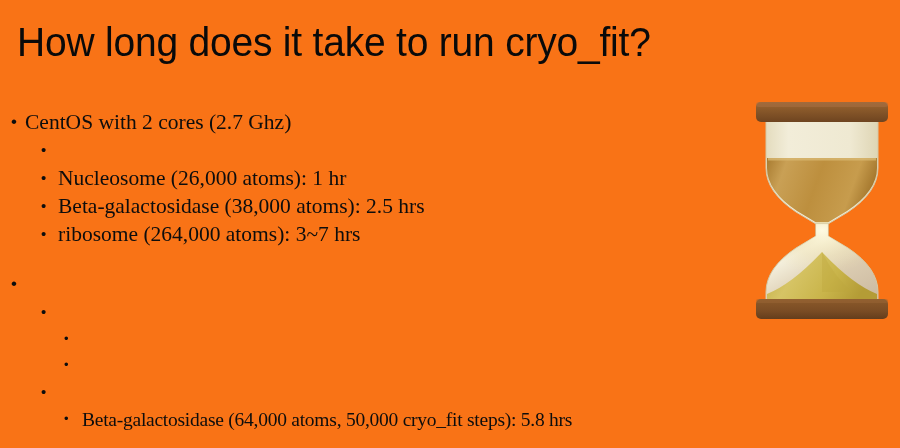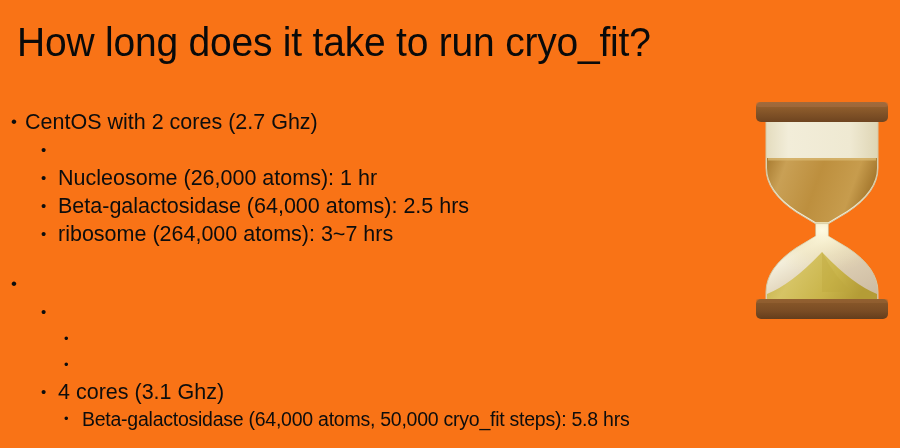--- a/index.html
+++ b/index.html
@@ -55,20 +55,21 @@
 
   .bullet-line .dot {
     position: absolute;
     top: 0;
     display: inline-block;
     text-align: left;
   }
 
   .bullet-line .txt {
     display: inline-block;
+    font-family: Liberation Serif, serif;
   }
 
   
   .lvl1 {
     font-size: 21.5px;
     line-height: 28px;
     height: 28px;
     padding-left: 25px;
   }
   .lvl1 .dot { left: 11px; font-size: 17px; line-height: 28px; }
@@ -127,21 +128,21 @@
       <span class="dot">•</span>
     </div>
 
     <div class="bullet-line lvl2">
       <span class="dot">•</span>
       <span class="txt">Nucleosome (26,000 atoms): 1 hr</span>
     </div>
 
     <div class="bullet-line lvl2">
       <span class="dot">•</span>
-      <span class="txt">Beta-galactosidase (64,000 atoms): 2.5 hrs</span>
+      <span class="txt">Beta-galactosidase (38,000 atoms): 2.5 hrs</span>
     </div>
 
     <div class="bullet-line lvl2">
       <span class="dot">•</span>
       <span class="txt">ribosome (264,000 atoms): 3~7 hrs</span>
     </div>
 
     <div class="spacer"></div>
 
     <div class="bullet-line lvl1">
@@ -155,21 +156,20 @@
     <div class="bullet-line lvl3">
       <span class="dot">•</span>
     </div>
 
     <div class="bullet-line lvl3">
       <span class="dot">•</span>
     </div>
 
     <div class="bullet-line lvl2">
       <span class="dot">•</span>
-      <span class="txt">4 cores (3.1 Ghz)</span>
     </div>
 
     <div class="bullet-line lvl3 tight">
       <span class="dot">•</span>
       <span class="txt">Beta-galactosidase (64,000 atoms, 50,000 cryo_fit steps): 5.8 hrs</span>
     </div>
 
   </div>
 
   <div class="hourglass">

